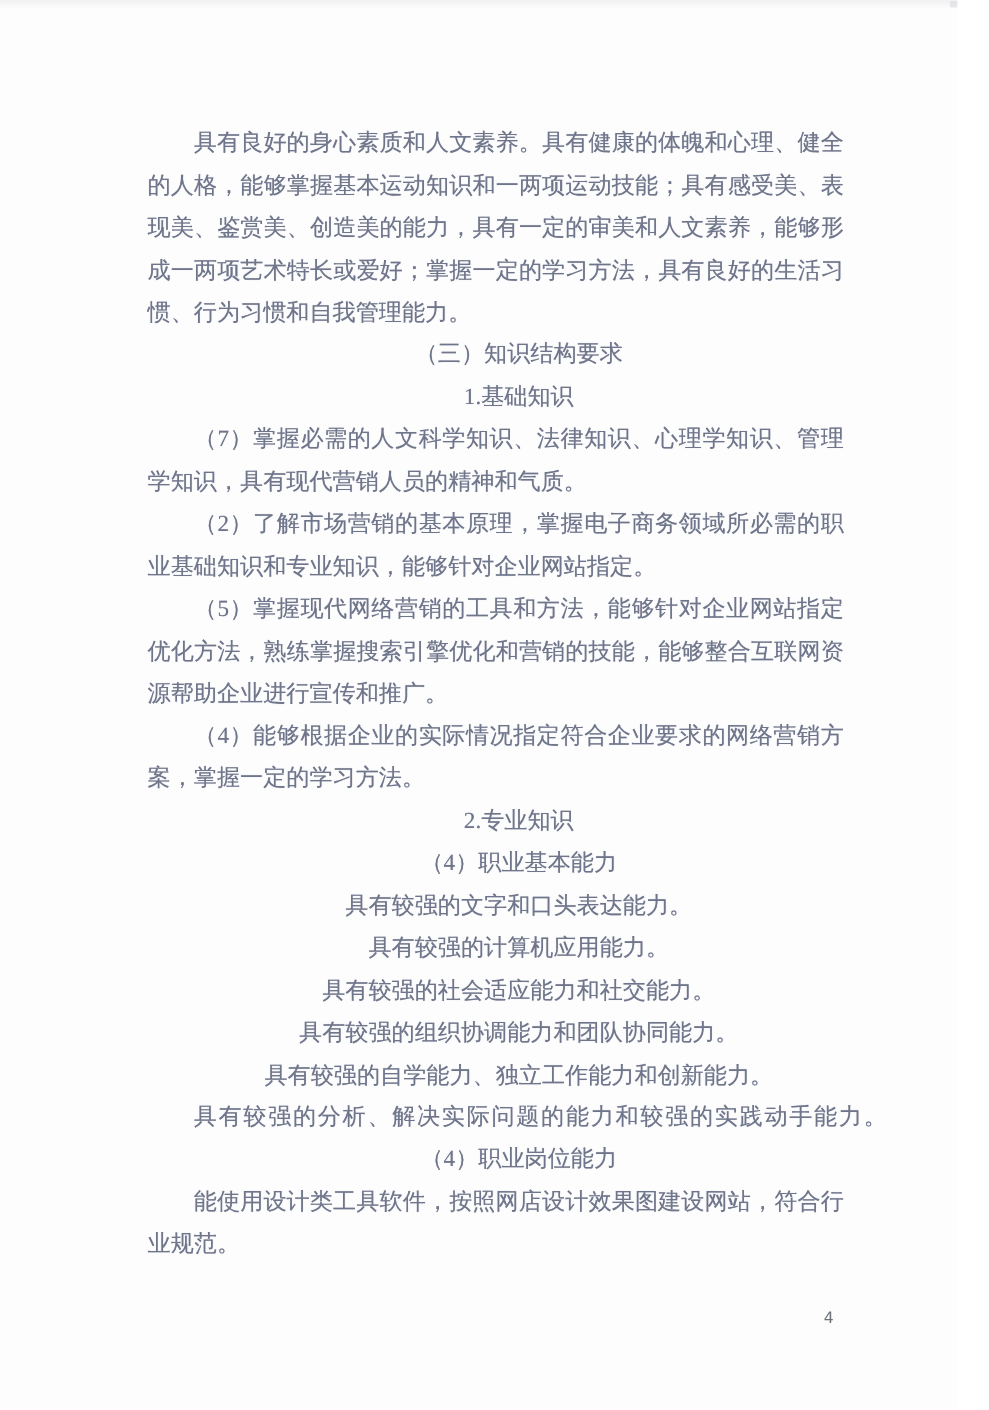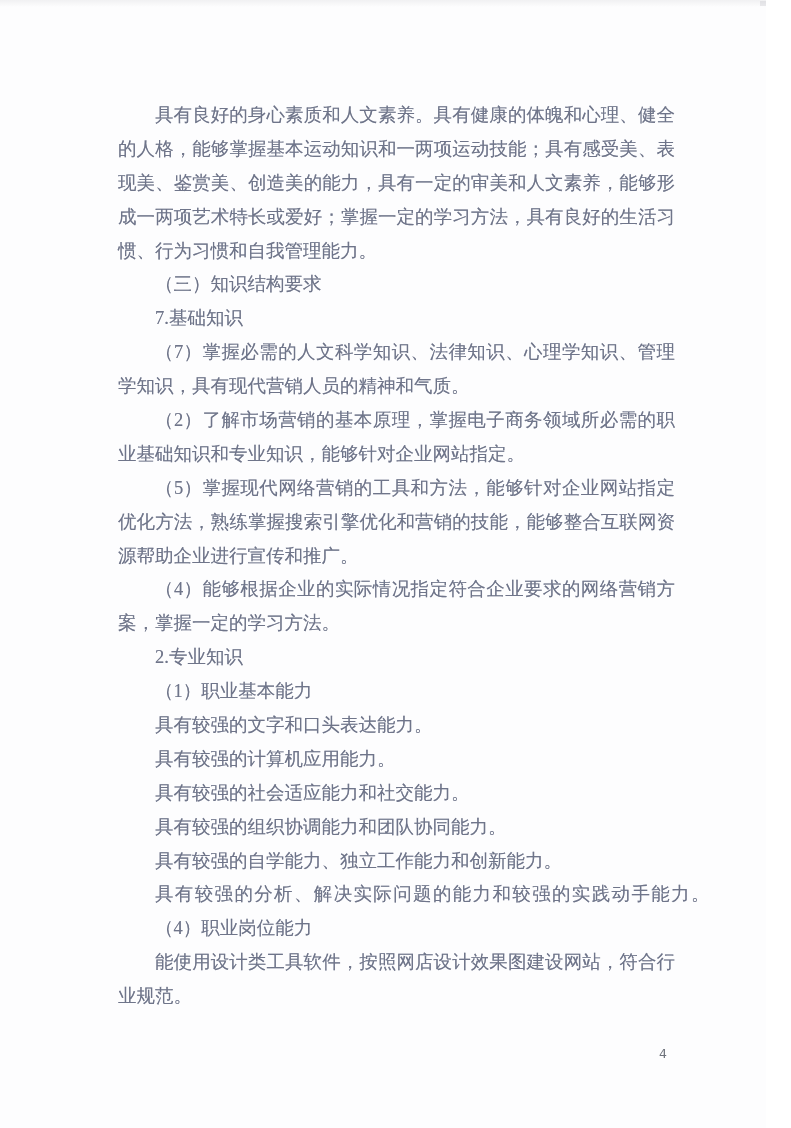--- a/index.html
+++ b/index.html
@@ -36,20 +36,21 @@
     color: #6f758a;
     text-shadow: 0 0 0.6px rgba(111, 117, 138, 0.55);
   }
   .line {
     height: 33.9px;
     line-height: 33.9px;
     white-space: nowrap;
   }
   .line.indent {
     padding-left: 37px;
+    text-align: center;
   }
   .line.justify {
     white-space: normal;
     text-align: justify;
     text-align-last: justify;
   }
   .line.stretch {
     letter-spacing: 1.35px;
   }
   .page-number {
@@ -70,32 +71,32 @@
   <div class="scan-edge-top"></div>
   <div class="scan-corner"></div>
 
   <div class="doc-body" id="doc-body" style="color: rgb(111, 117, 138);">
       <div class="line indent justify">具有良好的身心素质和人文素养。具有健康的体魄和心理、健全</div>
       <div class="line justify">的人格，能够掌握基本运动知识和一两项运动技能；具有感受美、表</div>
       <div class="line justify">现美、鉴赏美、创造美的能力，具有一定的审美和人文素养，能够形</div>
       <div class="line justify">成一两项艺术特长或爱好；掌握一定的学习方法，具有良好的生活习</div>
       <div class="line">惯、行为习惯和自我管理能力。</div>
       <div class="line indent">（三）知识结构要求</div>
-      <div class="line indent">7.基础知识</div>
+      <div class="line indent">1.基础知识</div>
       <div class="line indent justify">（7）掌握必需的人文科学知识、法律知识、心理学知识、管理</div>
       <div class="line">学知识，具有现代营销人员的精神和气质。</div>
       <div class="line indent justify">（2）了解市场营销的基本原理，掌握电子商务领域所必需的职</div>
       <div class="line">业基础知识和专业知识，能够针对企业网站指定。</div>
       <div class="line indent justify">（5）掌握现代网络营销的工具和方法，能够针对企业网站指定</div>
       <div class="line justify">优化方法，熟练掌握搜索引擎优化和营销的技能，能够整合互联网资</div>
       <div class="line">源帮助企业进行宣传和推广。</div>
       <div class="line indent justify">（4）能够根据企业的实际情况指定符合企业要求的网络营销方</div>
       <div class="line">案，掌握一定的学习方法。</div>
       <div class="line indent">2.专业知识</div>
-      <div class="line indent">（1）职业基本能力</div>
+      <div class="line indent">（4）职业基本能力</div>
       <div class="line indent">具有较强的文字和口头表达能力。</div>
       <div class="line indent">具有较强的计算机应用能力。</div>
       <div class="line indent">具有较强的社会适应能力和社交能力。</div>
       <div class="line indent">具有较强的组织协调能力和团队协同能力。</div>
       <div class="line indent">具有较强的自学能力、独立工作能力和创新能力。</div>
       <div class="line indent stretch">具有较强的分析、解决实际问题的能力和较强的实践动手能力。</div>
       <div class="line indent">（4）职业岗位能力</div>
       <div class="line indent justify">能使用设计类工具软件，按照网店设计效果图建设网站，符合行</div>
       <div class="line">业规范。</div>
     </div>

